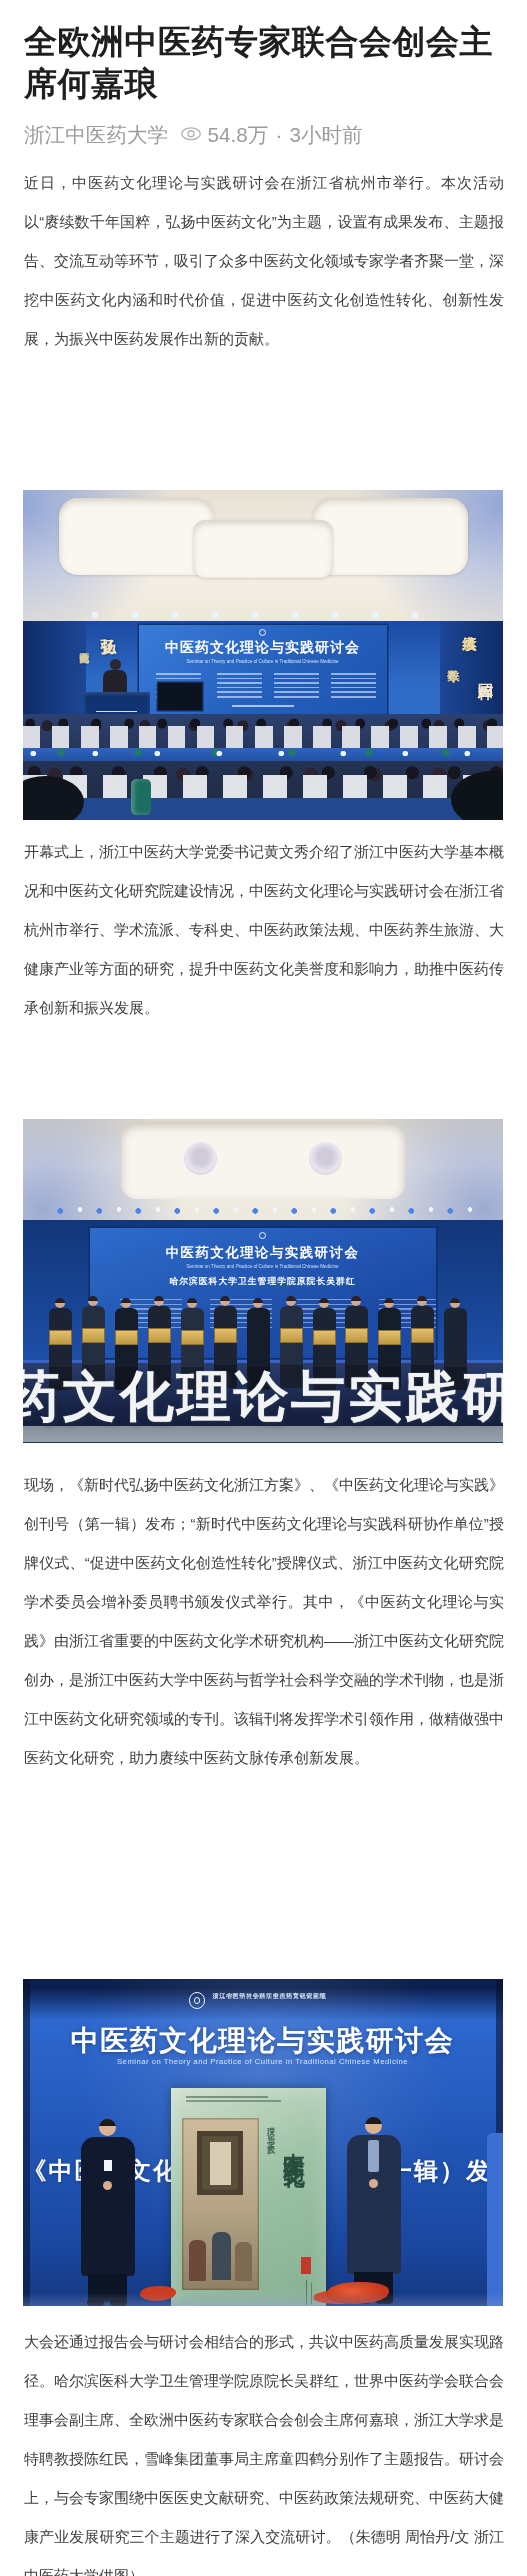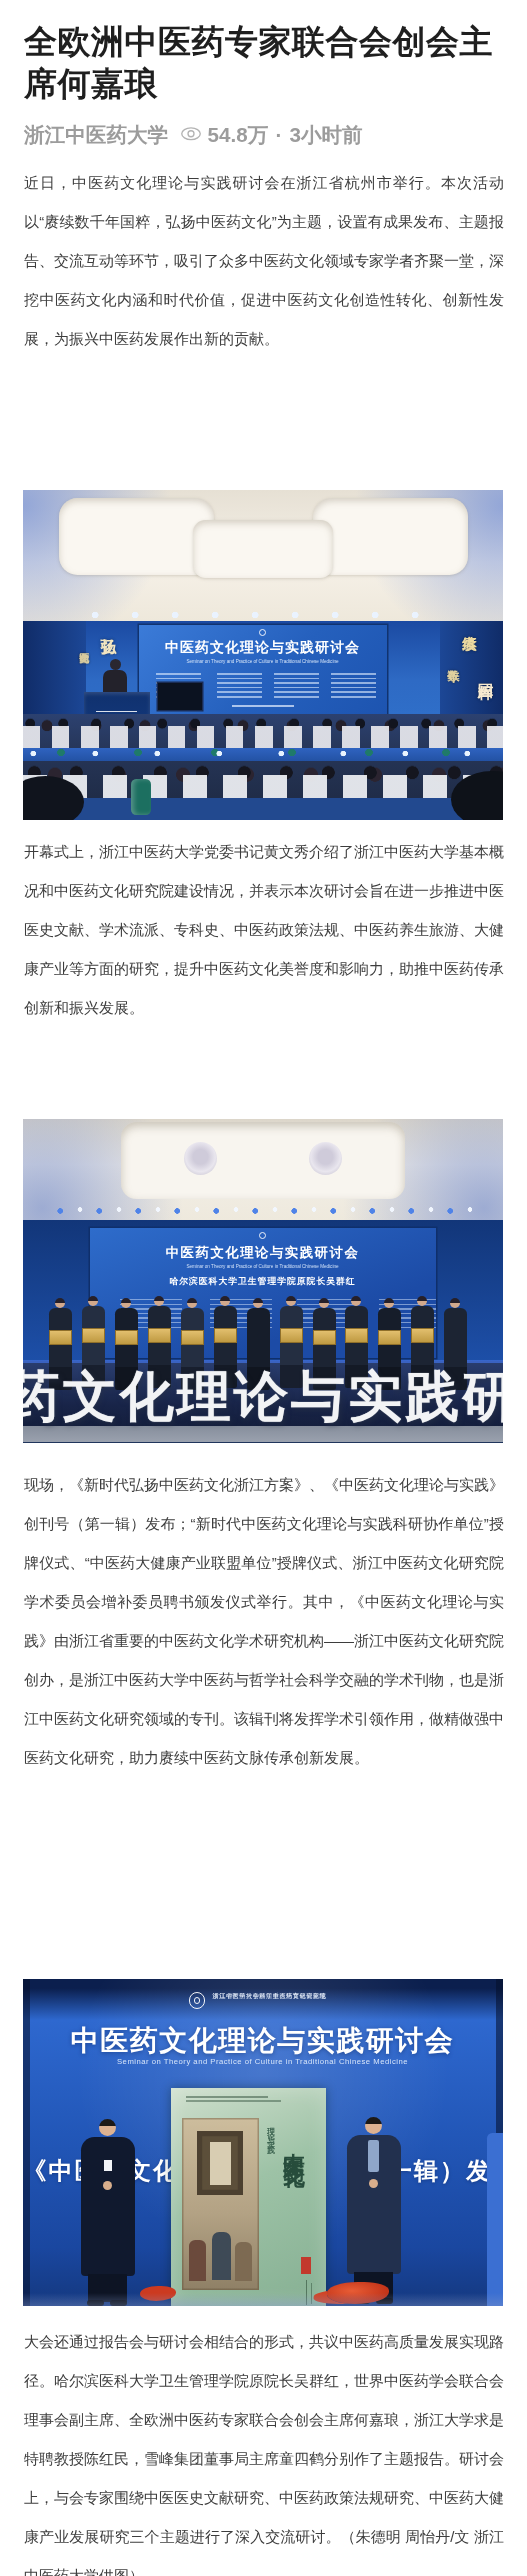--- a/index.html
+++ b/index.html
@@ -4,21 +4,21 @@
 <style>
   * { margin:0; padding:0; box-sizing:border-box; }
   html,body { width:528px; background:#ffffff; font-family:"Liberation Sans","DejaVu Sans",sans-serif; }
   body { height:2820px; overflow:hidden; }
   .article { padding:0 24px; }
 
   .title { margin-top:20.6px; height:84px; font-size:33px; line-height:42px; font-weight:700;
            color:#1f1f1f; letter-spacing:0.5px; overflow:hidden; }
 
   .meta { margin-top:19px; height:23px; display:flex; align-items:center;
-          font-size:20.6px; color:#9c9c9c;font-weight:bold; }
+          font-size:20.6px; color:#9c9c9c; }
   .meta .source { margin-right:11.3px; }
   .meta .eye { margin-right:4.1px; flex:0 0 auto; }
   .meta .dot { margin:0 7.2px; }
 
   .para { font-size:15px; line-height:39px; color:#3d3d3d; text-align:justify;
           word-break:break-all; overflow:hidden; }
   .p1 { margin-top:16.5px; height:309px; }
   .p2 { margin-top:12px; height:270px; }
   .p3 { margin-top:22px; height:502px; }
   .p4 { margin-top:16px; height:425px; }
@@ -271,21 +271,21 @@
       <div class="ph1-table1"></div>
       <div class="ph1-heads2"></div>
       <div class="ph1-chairs2"></div>
       <div class="ph1-table2"></div>
     </div>
     <div class="ph1-fg-left"></div>
     <div class="ph1-fg-right"></div>
     <div class="ph1-flask"></div>
   </div>
 
-  <p class="para p2">开幕式上，浙江中医药大学党委书记黄文秀介绍了浙江中医药大学基本概况和中医药文化研究院建设情况，并表示本次研讨会旨在进一步推进中医医史文献、学术流派、专科史、中医药政策法规、中医药养生旅游、大健康产业等方面的研究，提升中医药文化美誉度和影响力，助推中医药传承创新和振兴发展。</p>
+  <p class="para p2">开幕式上，浙江中医药大学党委书记黄文秀介绍了浙江中医药大学基本概况和中医药文化研究院建设情况，中医药文化理论与实践研讨会在浙江省杭州市举行、学术流派、专科史、中医药政策法规、中医药养生旅游、大健康产业等方面的研究，提升中医药文化美誉度和影响力，助推中医药传承创新和振兴发展。</p>
 
   <div class="photo ph2">
     <div class="ph2-ceiling"></div>
     <div class="ph2-recess"></div>
     <div class="ph2-medal ph2-m1"></div>
     <div class="ph2-medal ph2-m2"></div>
     <div class="ph2-rig"></div>
     <div class="ph2-wall"></div>
     <div class="ph2-screen">
       <div class="logo"></div>
@@ -359,21 +359,21 @@
         <div class="body"></div>
         <div class="plaque"></div>
       </div>
     <div class="ph2-person nohold" style="left:420px">
         <div class="head"></div>
         <div class="body"></div>
       </div>
     <div class="ph2-letters">中医药文化理论与实践研讨会</div>
   </div>
 
-  <p class="para p3">现场，《新时代弘扬中医药文化浙江方案》、《中医药文化理论与实践》创刊号（第一辑）发布；“新时代中医药文化理论与实践科研协作单位”授牌仪式、“中医药大健康产业联盟单位”授牌仪式、浙江中医药文化研究院学术委员会增补委员聘书颁发仪式举行。其中，《中医药文化理论与实践》由浙江省重要的中医药文化学术研究机构——浙江中医药文化研究院创办，是浙江中医药大学中医药与哲学社会科学交融的学术刊物，也是浙江中医药文化研究领域的专刊。该辑刊将发挥学术引领作用，做精做强中医药文化研究，助力赓续中医药文脉传承创新发展。</p>
+  <p class="para p3">现场，《新时代弘扬中医药文化浙江方案》、《中医药文化理论与实践》创刊号（第一辑）发布；“新时代中医药文化理论与实践科研协作单位”授牌仪式、“促进中医药文化创造性转化”授牌仪式、浙江中医药文化研究院学术委员会增补委员聘书颁发仪式举行。其中，《中医药文化理论与实践》由浙江省重要的中医药文化学术研究机构——浙江中医药文化研究院创办，是浙江中医药大学中医药与哲学社会科学交融的学术刊物，也是浙江中医药文化研究领域的专刊。该辑刊将发挥学术引领作用，做精做强中医药文化研究，助力赓续中医药文脉传承创新发展。</p>
 
   <div class="photo ph3">
     <div class="ph3-bg"></div>
     <div class="ph3-side-l"></div>
     <div class="ph3-side-r"></div>
     <div class="ph3-org">
       <div class="logo">
           <i></i>
         </div>
       <div class="ph3-org-lines">

